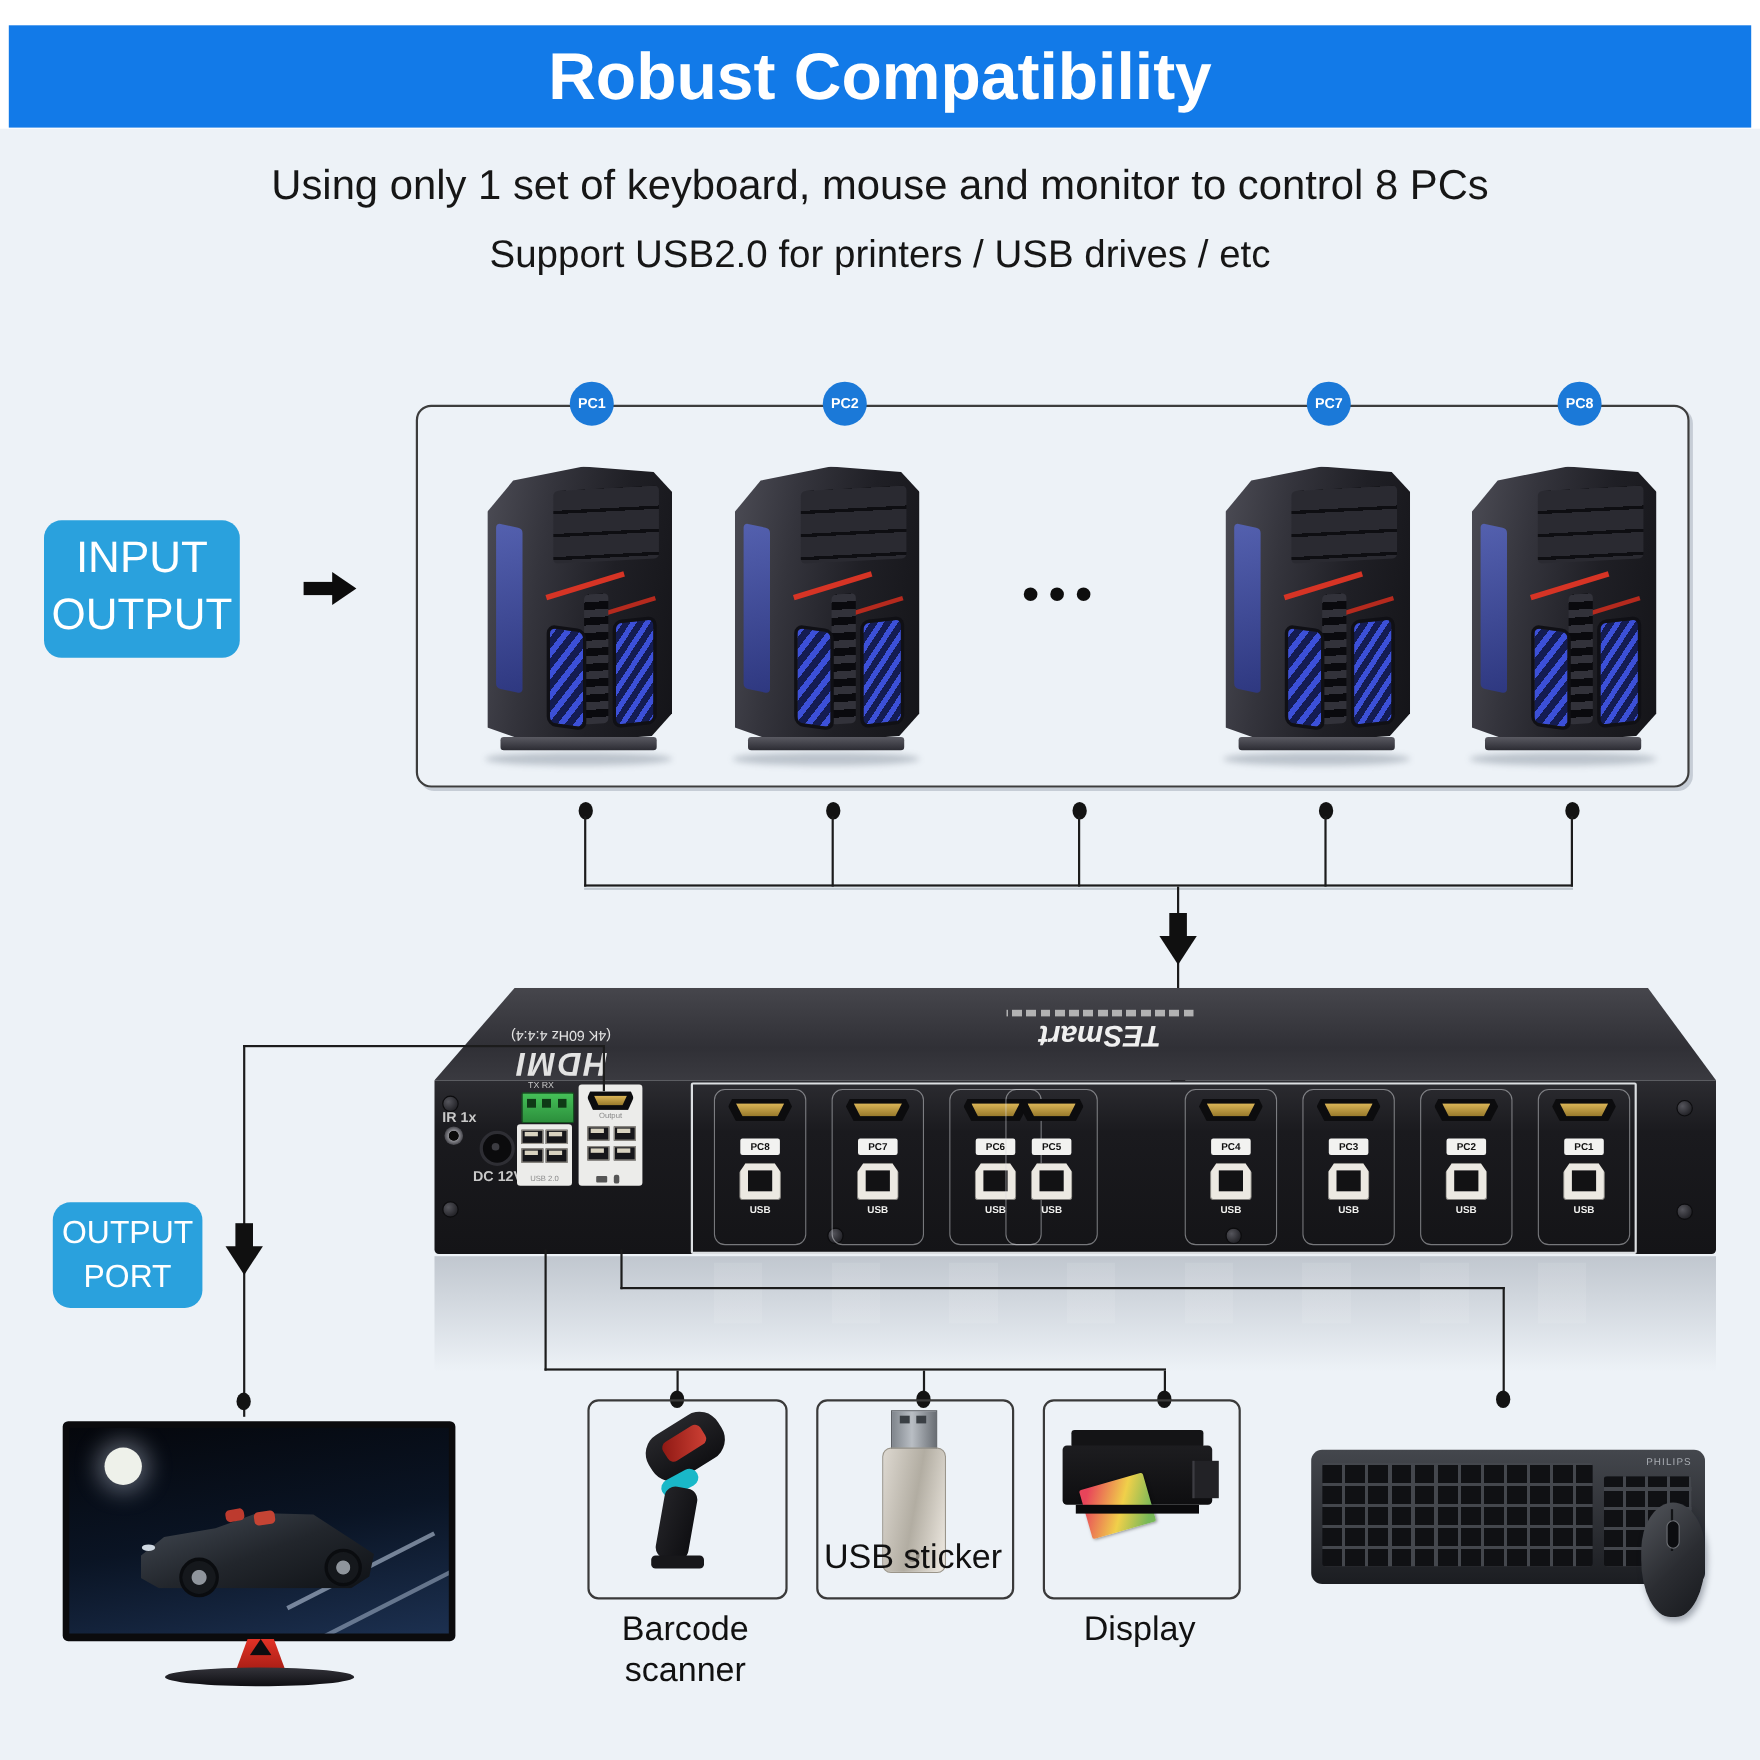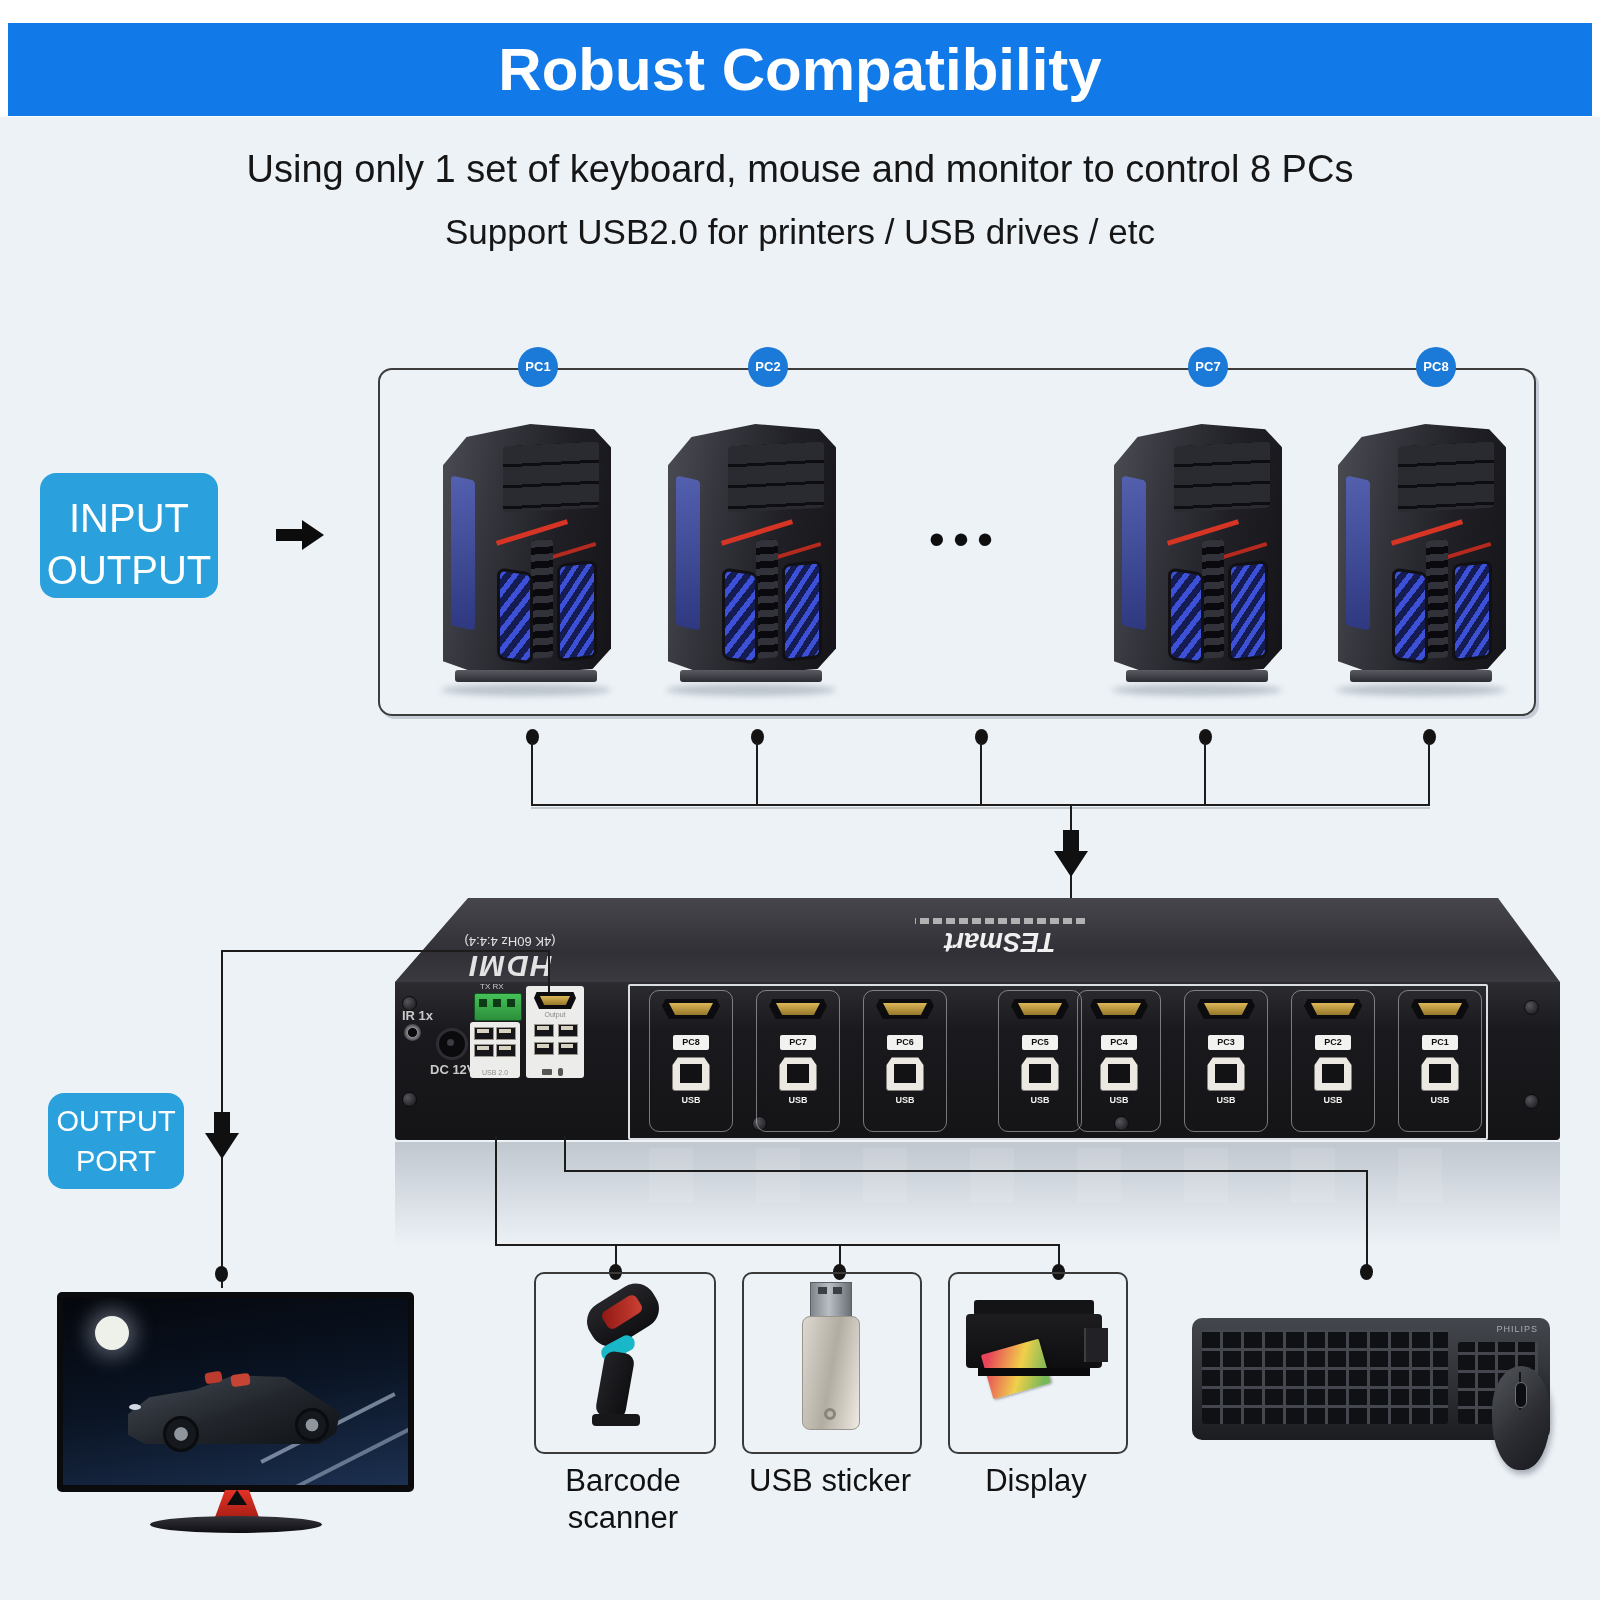--- a/index.html
+++ b/index.html
@@ -44,21 +44,21 @@
 
 <div id="canvas">
 
   <div class="abs" style="left:0;top:0;width:1600px;height:117px;background:#ffffff;"></div>
   <div class="abs" style="left:8px;top:23px;width:1584px;height:93px;background:#127ae8;">
     <div style="width:100%;text-align:center;color:#fff;font-size:60px;font-weight:bold;line-height:93px;">Robust Compatibility</div>
   </div>
   <div class="abs" style="left:0;top:148px;width:1600px;text-align:center;color:#161616;font-size:38px;">Using only 1 set of keyboard, mouse and monitor to control 8 PCs</div>
   <div class="abs" style="left:0;top:212px;width:1600px;text-align:center;color:#161616;font-size:35px;">Support USB2.0 for printers / USB drives / etc</div>
 
-  <div class="io-badge" style="left:40px;top:473px;width:178px;height:125px;background:#2aa1dd;font-size:40px;line-height:52px;padding-top:19px;box-sizing:border-box;">
+  <div class="io-badge" style="left:40px;top:473px;width:178px;height:125px;background:#2aa1dd;font-size:40px;line-height:52px;padding-top:8px;box-sizing:border-box;">
     <div>INPUT</div>
     <div>OUTPUT</div>
   </div>
   <div class="abs" style="left:276px;top:529px;width:28px;height:12px;background:#0c0c0c;"></div>
   <div class="abs" style="left:302px;top:520px;width:0;height:0;border-top:15px solid transparent;border-bottom:15px solid transparent;border-left:22px solid #0c0c0c;"></div>
 
   <div class="abs" style="left:378px;top:368px;width:1154px;height:344px;border:2px solid #3d3d3d;border-radius:14px;box-shadow:3px 3px 0 rgba(150,160,172,.45);"></div>
 
   <div class="pc-badge" style="left:518px;top:347px;background:#1b79d8;">PC1</div>
   <div class="pc-badge" style="left:748px;top:347px;background:#1b79d8;">PC2</div>
@@ -202,21 +202,21 @@
     <div class="usb-tag">USB</div>
   </div>
   <div class="pgroup" style="left:863px;">
     <div class="hdmi-port"></div>
       <div class="hdmi-inner"></div>
     <div class="pc-chip">PC6</div>
     <div class="usbb"></div>
       <div class="usbb-in"></div>
     <div class="usb-tag">USB</div>
   </div>
-  <div class="pgroup" style="left:998px;">
+  <div class="pgroup" style="left:914px;">
     <div class="hdmi-port"></div>
       <div class="hdmi-inner"></div>
     <div class="pc-chip">PC5</div>
     <div class="usbb"></div>
       <div class="usbb-in"></div>
     <div class="usb-tag">USB</div>
   </div>
   <div class="pgroup" style="left:1077px;">
     <div class="hdmi-port"></div>
       <div class="hdmi-inner"></div>
@@ -325,16 +325,16 @@
   </div>
   <div class="abs" style="left:1492px;top:1366px;width:58px;height:104px;border-radius:50% 50% 46% 46%/42% 42% 50% 50%;background:linear-gradient(135deg,#53565c,#2b2d32 55%,#17191d);box-shadow:2px 4px 6px rgba(20,30,45,.35);">
     <div style="position:absolute;left:27px;top:6px;width:2px;height:38px;background:#121316;"></div>
     <div style="position:absolute;left:23px;top:16px;width:10px;height:24px;border-radius:6px;background:#0c0d10;border:1px solid #6e7176;"></div>
   </div>
 
   <div class="plabel" style="left:513px;top:1462px;width:220px;">
     <div>Barcode</div>
     <div>scanner</div>
   </div>
-  <div class="plabel" style="left:720px;top:1462px;width:220px;">USB sticker</div>
+  <div class="plabel" style="left:720px;top:1396px;width:220px;">USB sticker</div>
   <div class="plabel" style="left:926px;top:1462px;width:220px;">Display</div>
 
 </div>
 
 </body></html>

